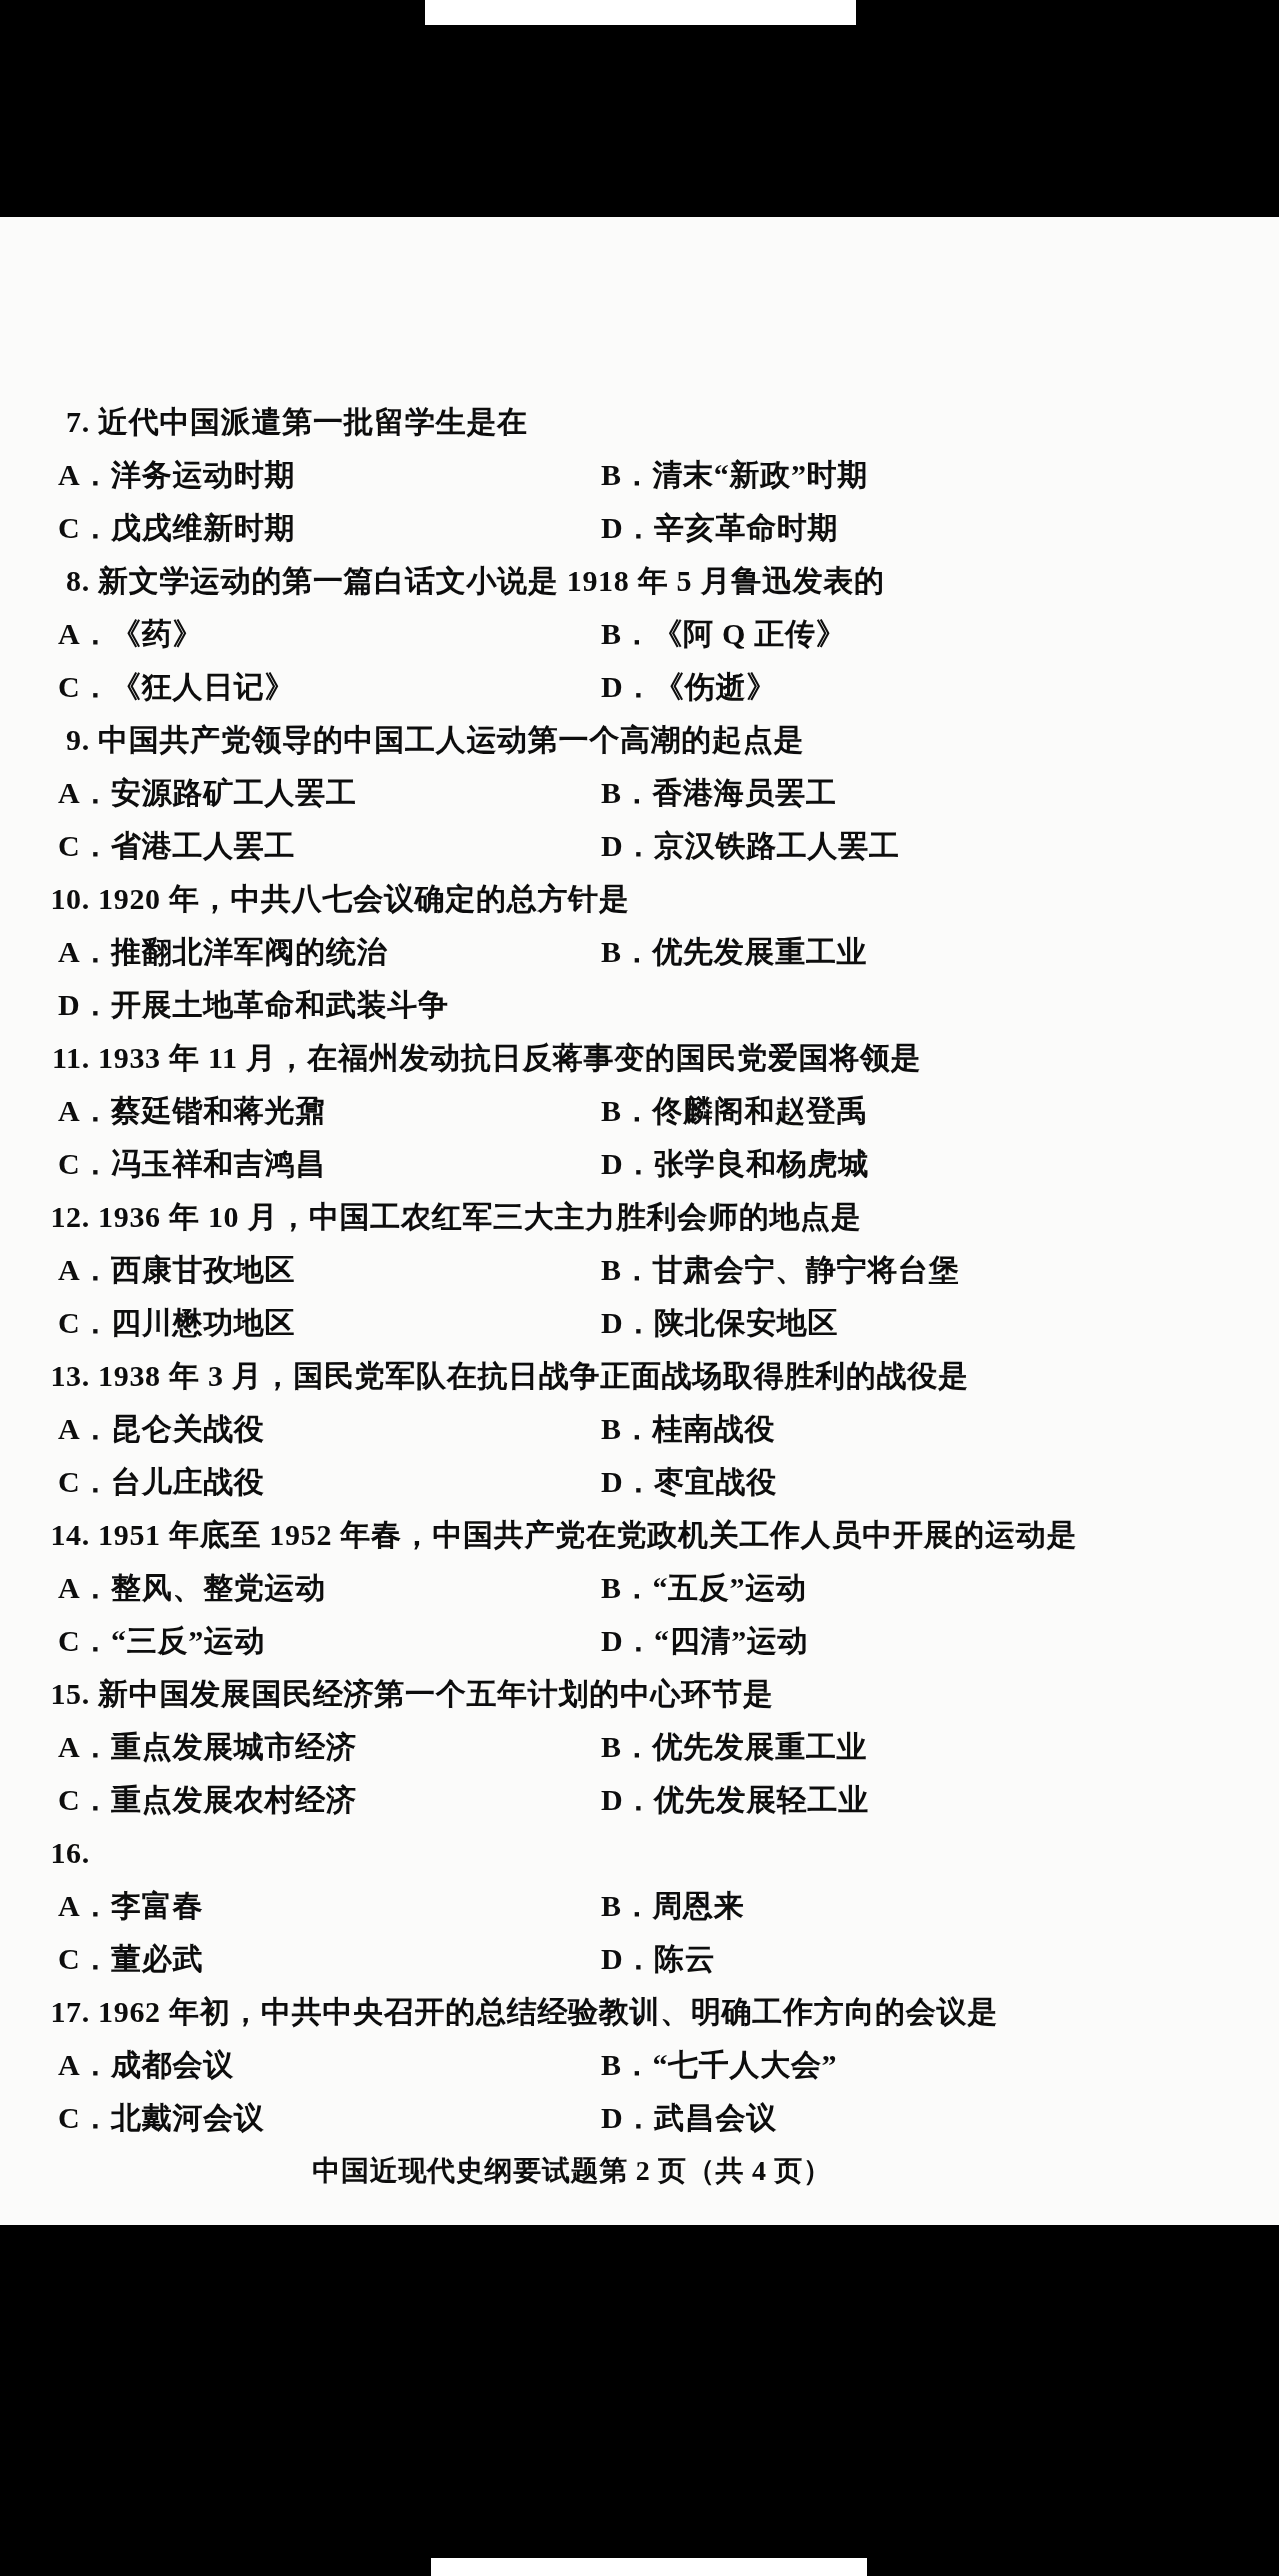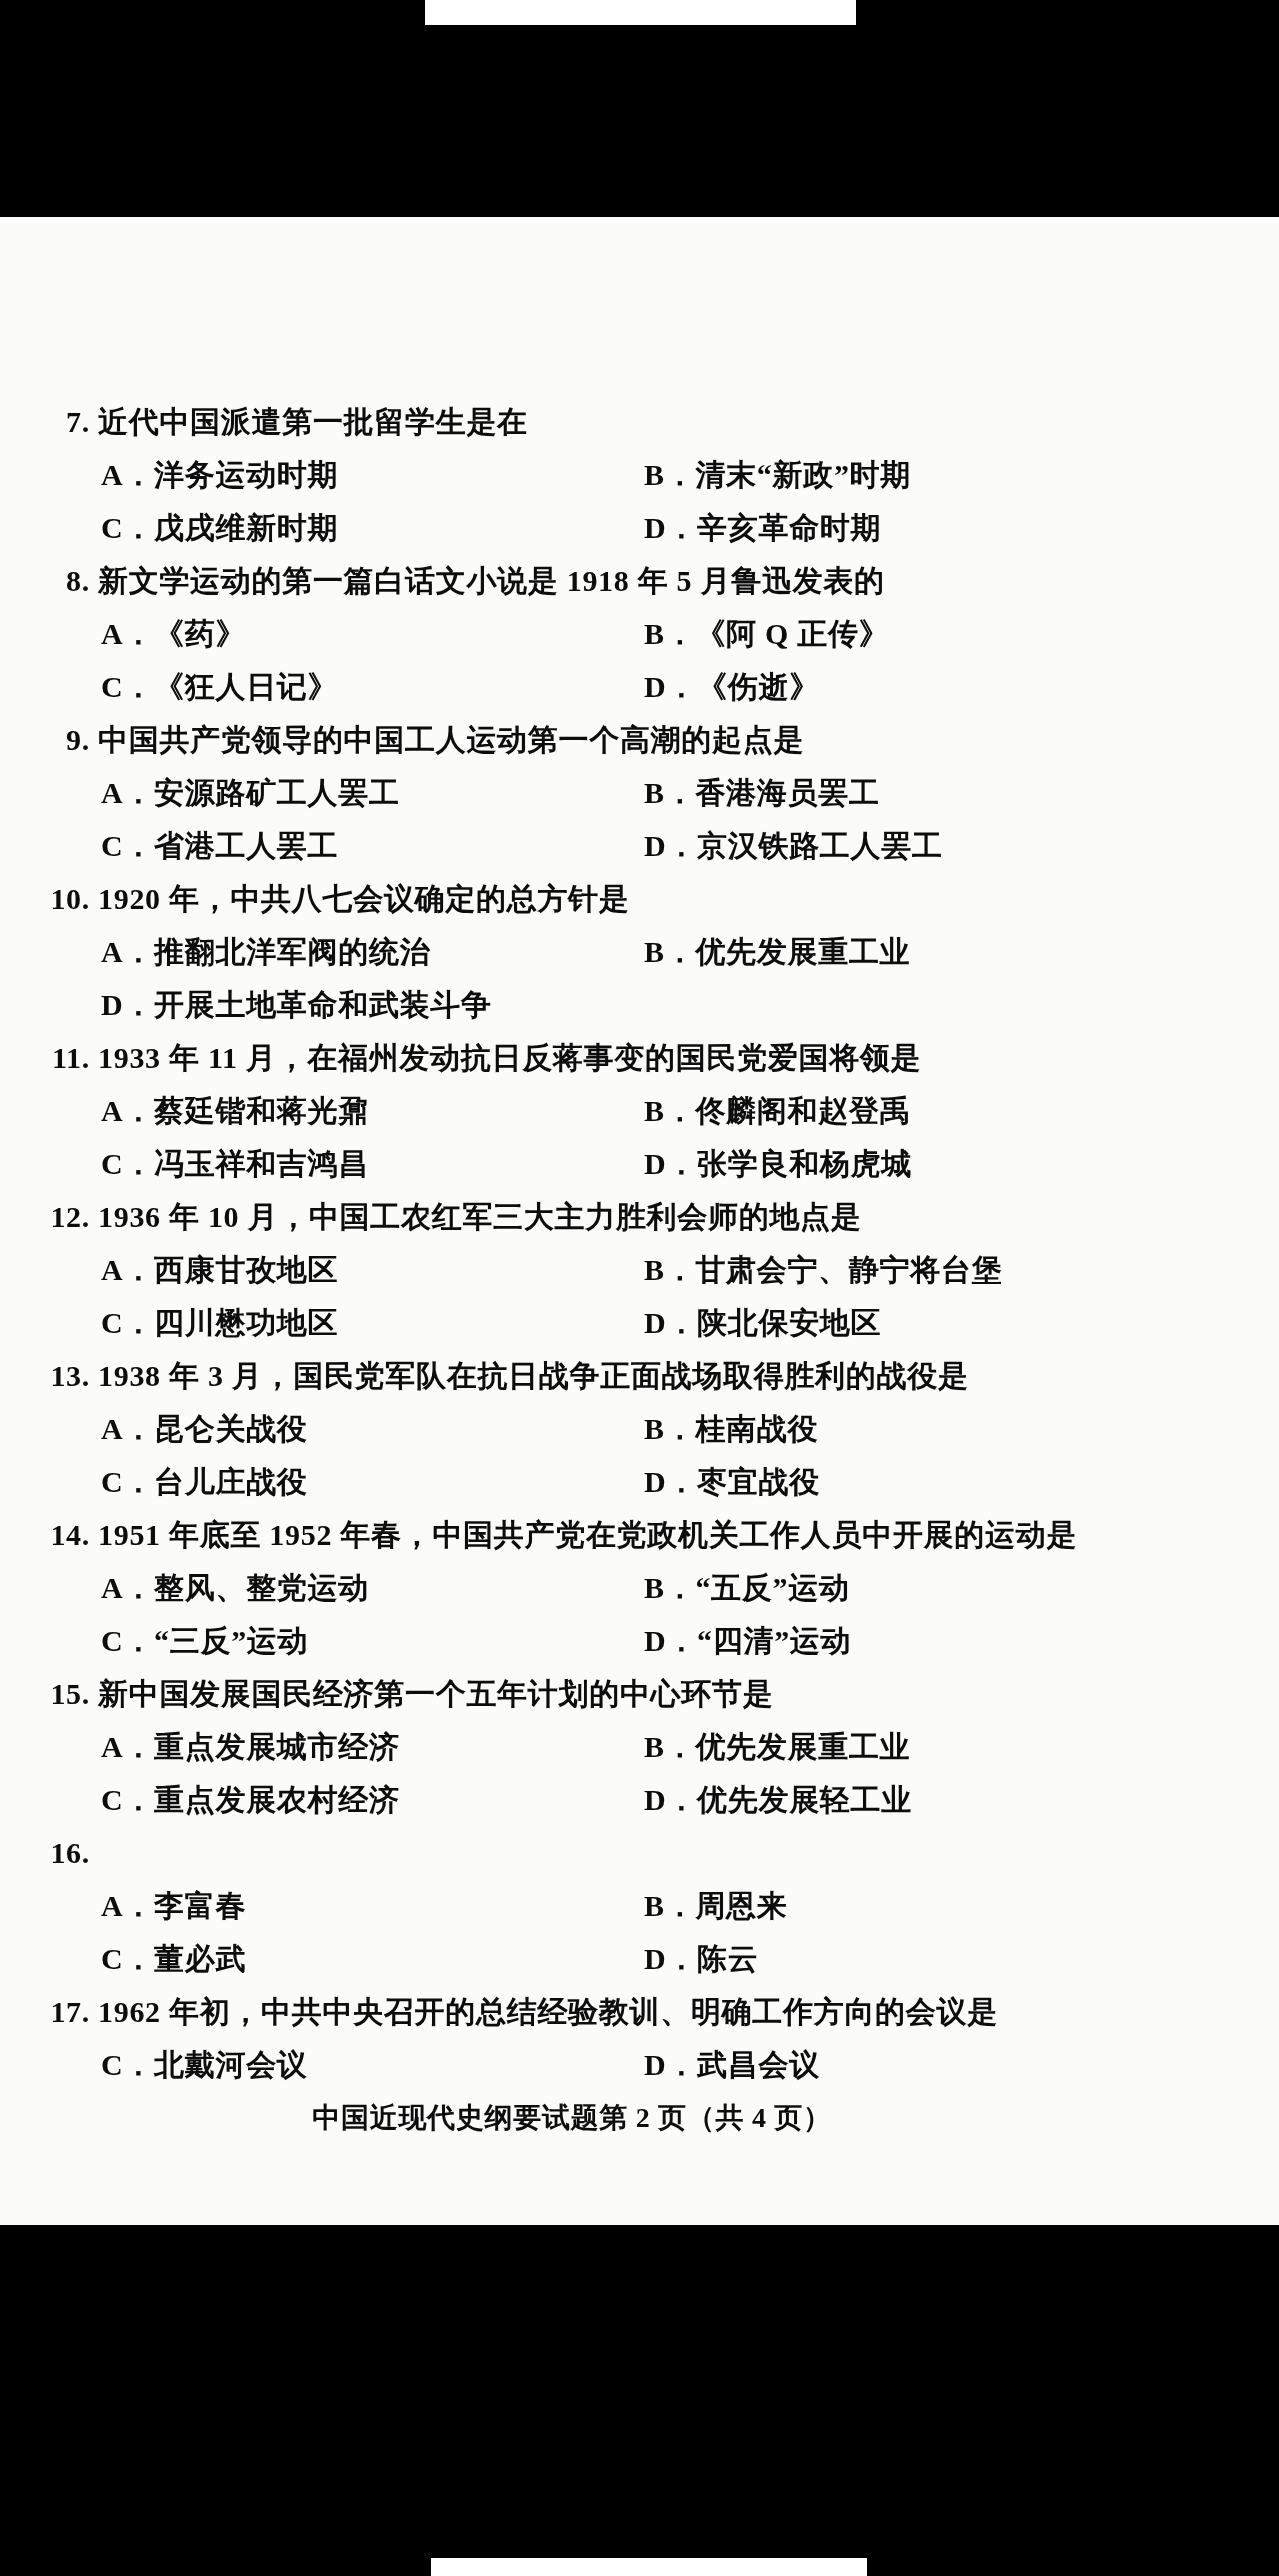--- a/index.html
+++ b/index.html
@@ -49,21 +49,21 @@
   .qnum {
     flex: 0 0 90px;
     width: 90px;
     text-align: right;
   }
   .stem {
     margin-left: 8px;
   }
   .opt-line {
     display: flex;
-    padding-left: 101px;
+    padding-left: 58px;
   }
   .opt.left {
     flex: 0 0 543px;
     width: 543px;
   }
   .opt.right {
     flex: 1 1 auto;
   }
   .footer-line {
     height: 53px;
@@ -230,20 +230,24 @@
       <span class="opt right">D．陈云</span>
     </div>
   </div>
 
   <div class="q">
     <div class="line stem-line">
       <span class="qnum">17.</span>
       <span class="stem">1962 年初，中共中央召开的总结经验教训、明确工作方向的会议是</span>
     </div>
     <div class="line opt-line">
+      <span class="opt left">A．成都会议</span>
+      <span class="opt right">B．“七千人大会”</span>
+    </div>
+    <div class="line opt-line">
       <span class="opt left">C．北戴河会议</span>
       <span class="opt right">D．武昌会议</span>
     </div>
   </div>
 </div>
     <div class="footer-line">中国近现代史纲要试题第 2 页（共 4 页）</div>
   </div>
 
   <div class="notch bottom"></div>
 </div>

